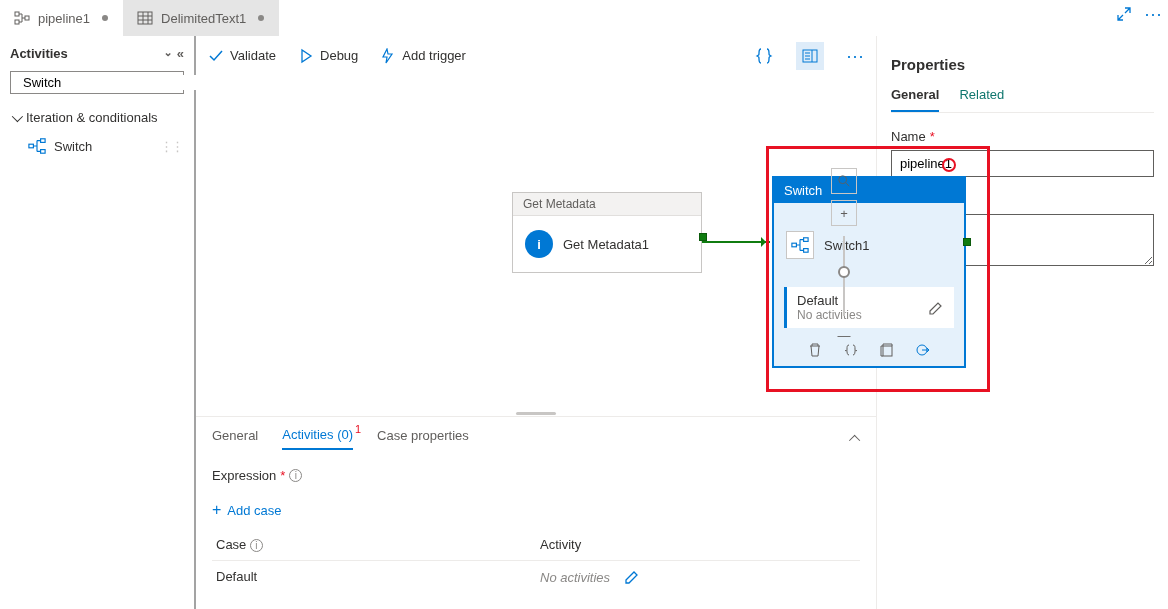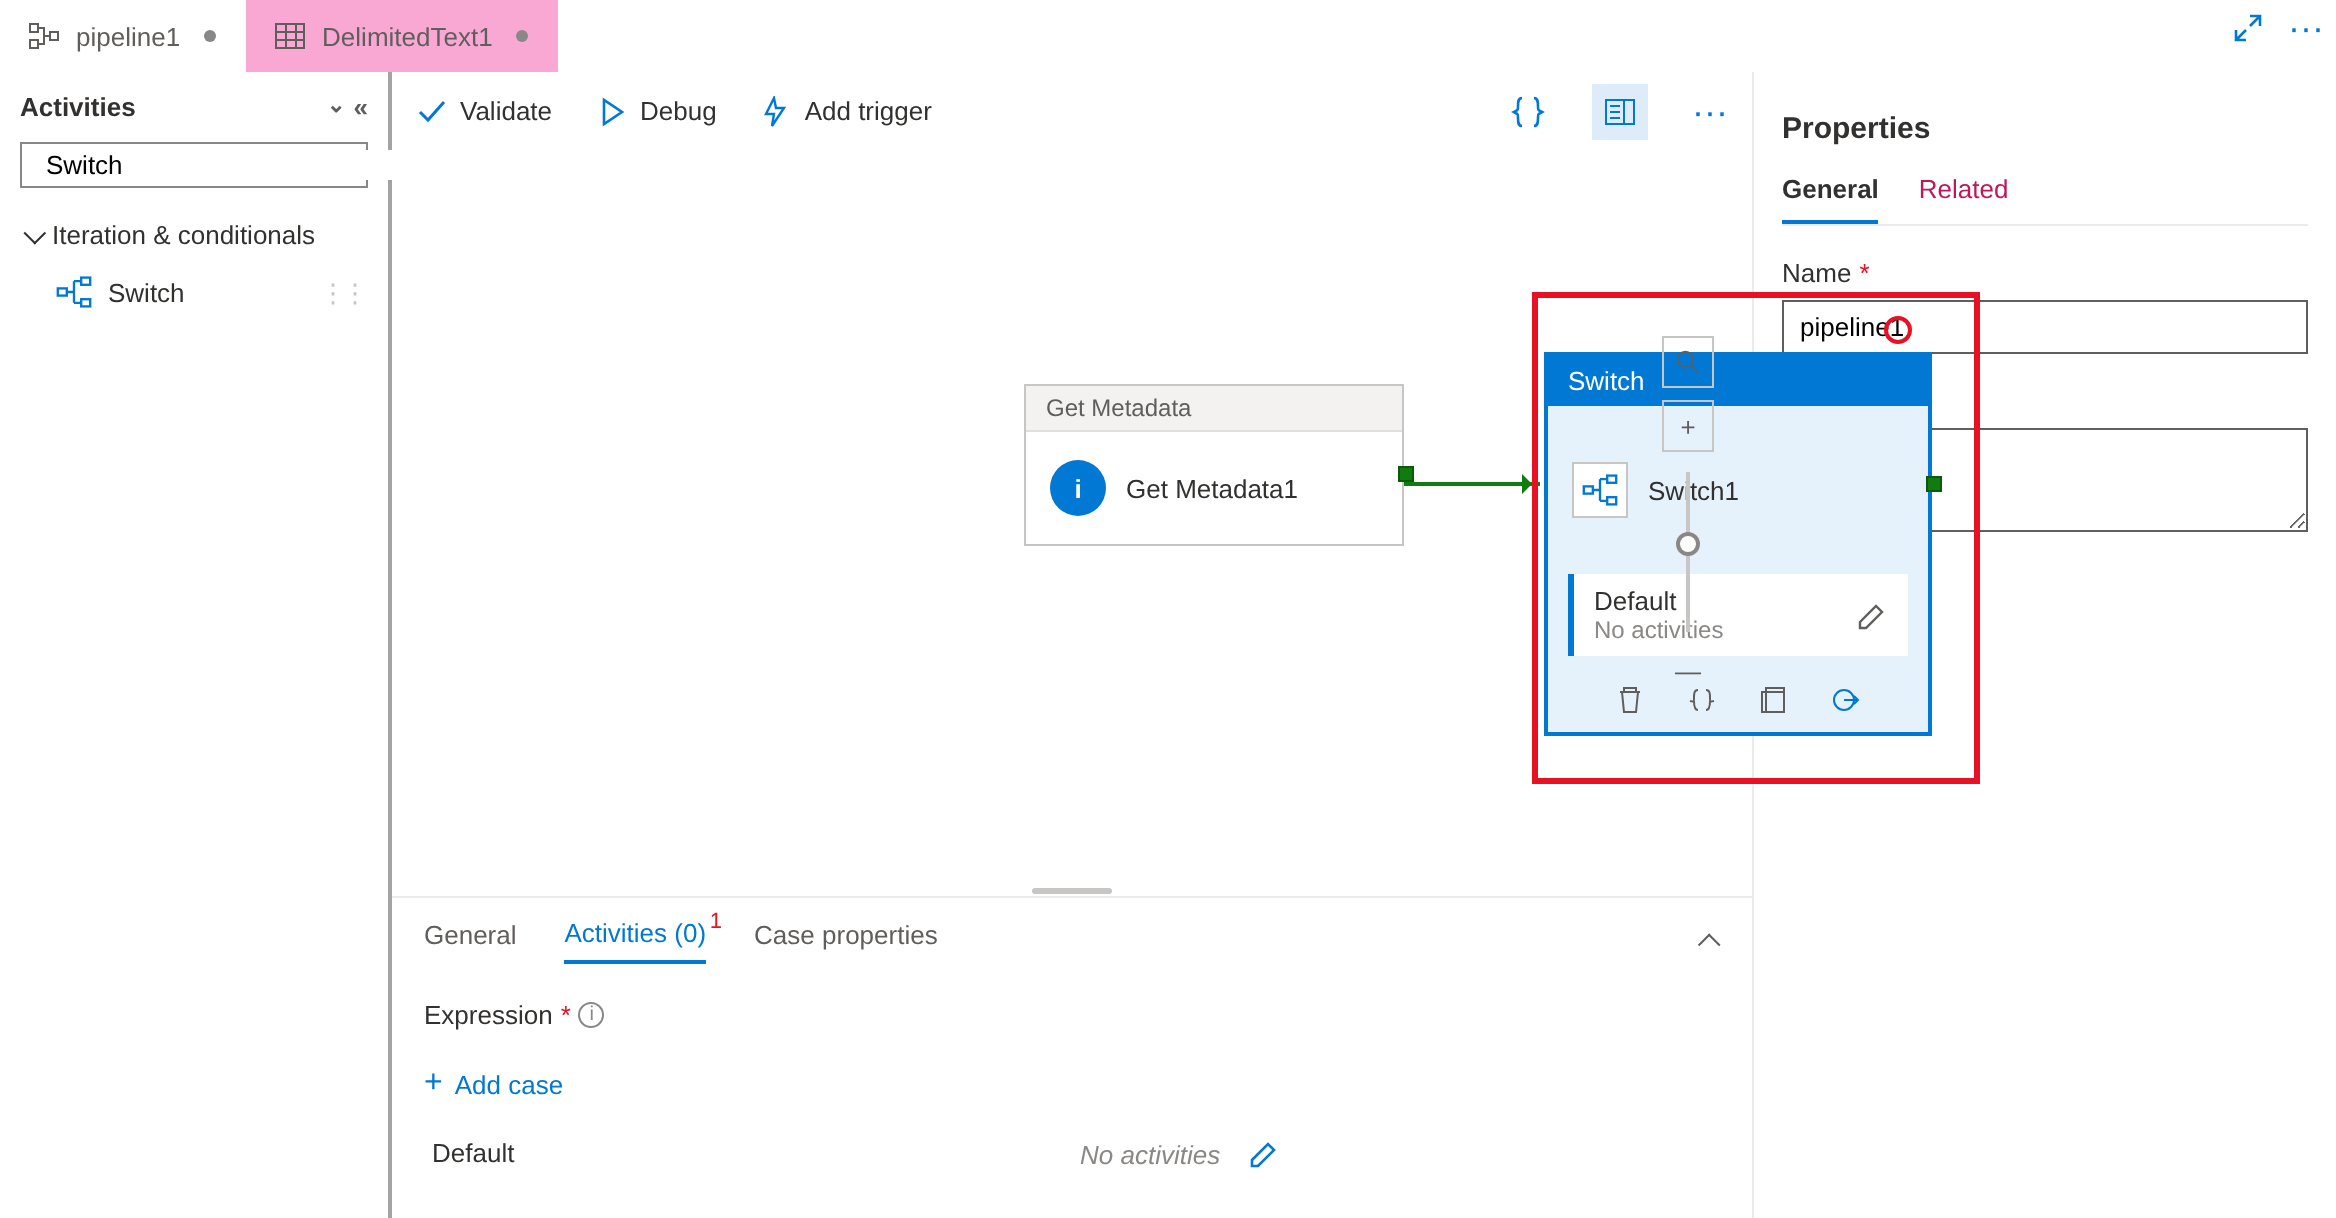--- a/index.html
+++ b/index.html
@@ -2,21 +2,21 @@
 <html><head>
 <meta charset="utf-8">
 <style>
   * { box-sizing: border-box; margin: 0; padding: 0; font-family: "Segoe UI", Arial, sans-serif; font-size: 13px; }
   body { width: 1168px; height: 609px; background: #fff; overflow: hidden; color: #323130; }
   .root { display: flex; height: 100%; flex-direction: column; }
 
   
   .tabs-row { height: 36px; display: flex; align-items: stretch; background: #fff; }
   .tab { display: flex; align-items: center; gap: 8px; padding: 0 14px; border-right: 1px solid transparent; color: #605e5c; cursor: pointer; }
-  .tab.active { background: #f9a8d4; }
+  .tab.active { background: #e5e5e5; }
   .tab .dot { width: 6px; height: 6px; border-radius: 50%; background: #8a8886; margin-left: 4px; }
   .tab-icon { width: 16px; height: 16px; color: #605e5c; }
 
   
   .main { flex: 1; display: flex; overflow: hidden; }
 
   
   .sidebar { width: 196px; border-right: 2px solid #a3a3a3; padding: 10px 10px 0 10px; }
   .sidebar h2 { font-size: 16px; font-weight: 600; display: flex; align-items: center; justify-content: space-between; margin-bottom: 10px;}
   .collapse-icons { display: flex; gap: 4px; color: #605e5c; }
@@ -93,21 +93,21 @@
   .case-head { display:flex; color:#323130; font-weight:400; border-bottom:1px solid #edebe9; }
   .case-head div, .case-row div { flex:1; padding:8px 4px;}
   .case-row { display:flex; }
   .case-row .noact { color:#8a8886; font-style:italic; display:flex; gap:14px; align-items:center;}
   .edit-pencil { width:16px;height:16px;color:#0078d4;cursor:pointer;}
 
   
   .props { width: 292px; border-left: 1px solid #edebe9; padding: 10px 14px; }
   .props h3 { font-size:15px; font-weight:600; margin:10px 0 14px 0;}
   .ptabs { display:flex; gap:20px; border-bottom:1px solid #edebe9; margin-bottom:16px;}
-  .ptab { padding-bottom:8px; color:#be185d; cursor:pointer;}
+  .ptab { padding-bottom:8px; color:#0f766e; cursor:pointer;}
   .ptab.active { color:#323130; border-bottom:2px solid #0078d4; font-weight:600;}
   .field-label { font-size:13px; margin-bottom:6px; display:flex; gap:4px;}
   .props input[type=text] { width:100%; border:1px solid #605e5c; padding:5px 8px; margin-bottom:16px; outline:none;}
   .props textarea { width:100%; height:52px; border:1px solid #605e5c; padding:5px 8px; resize:both; outline:none; margin-bottom:16px;}
   .ann-new { display:flex; align-items:center; gap:8px; color:#323130; cursor:pointer; margin-top:8px;}
 
   
   .topright { position:absolute; right:6px; top:6px; display:flex; gap:12px; color:#0078d4; align-items:center;}
   .topright svg { width:16px;height:16px; cursor:pointer;}
   .ellipsis { color:#0078d4; cursor:pointer; font-size:18px; line-height:10px;}
@@ -306,20 +306,24 @@
           <span class="info">i</span>
         </div>
       </div>
 
       <div class="addcase">
         <span style="font-size:16px;">+</span>
         <span>Add case</span>
       </div>
 
       <div class="case-table">
+        <div class="case-head">
+          <div><span>Case</span> <span class="info">i</span></div>
+          <div>Activity</div>
+        </div>
         <div class="case-row">
           <div>Default</div>
           <div class="noact">
             <span>No activities</span>
             <svg class="edit-pencil" viewBox="0 0 16 16">
                   <path d="M2 11l8-8 3 3-8 8H2v-3z" fill="none" stroke="#0078d4" stroke-width="1.3"></path>
                 </svg>
           </div>
         </div>
       </div>

